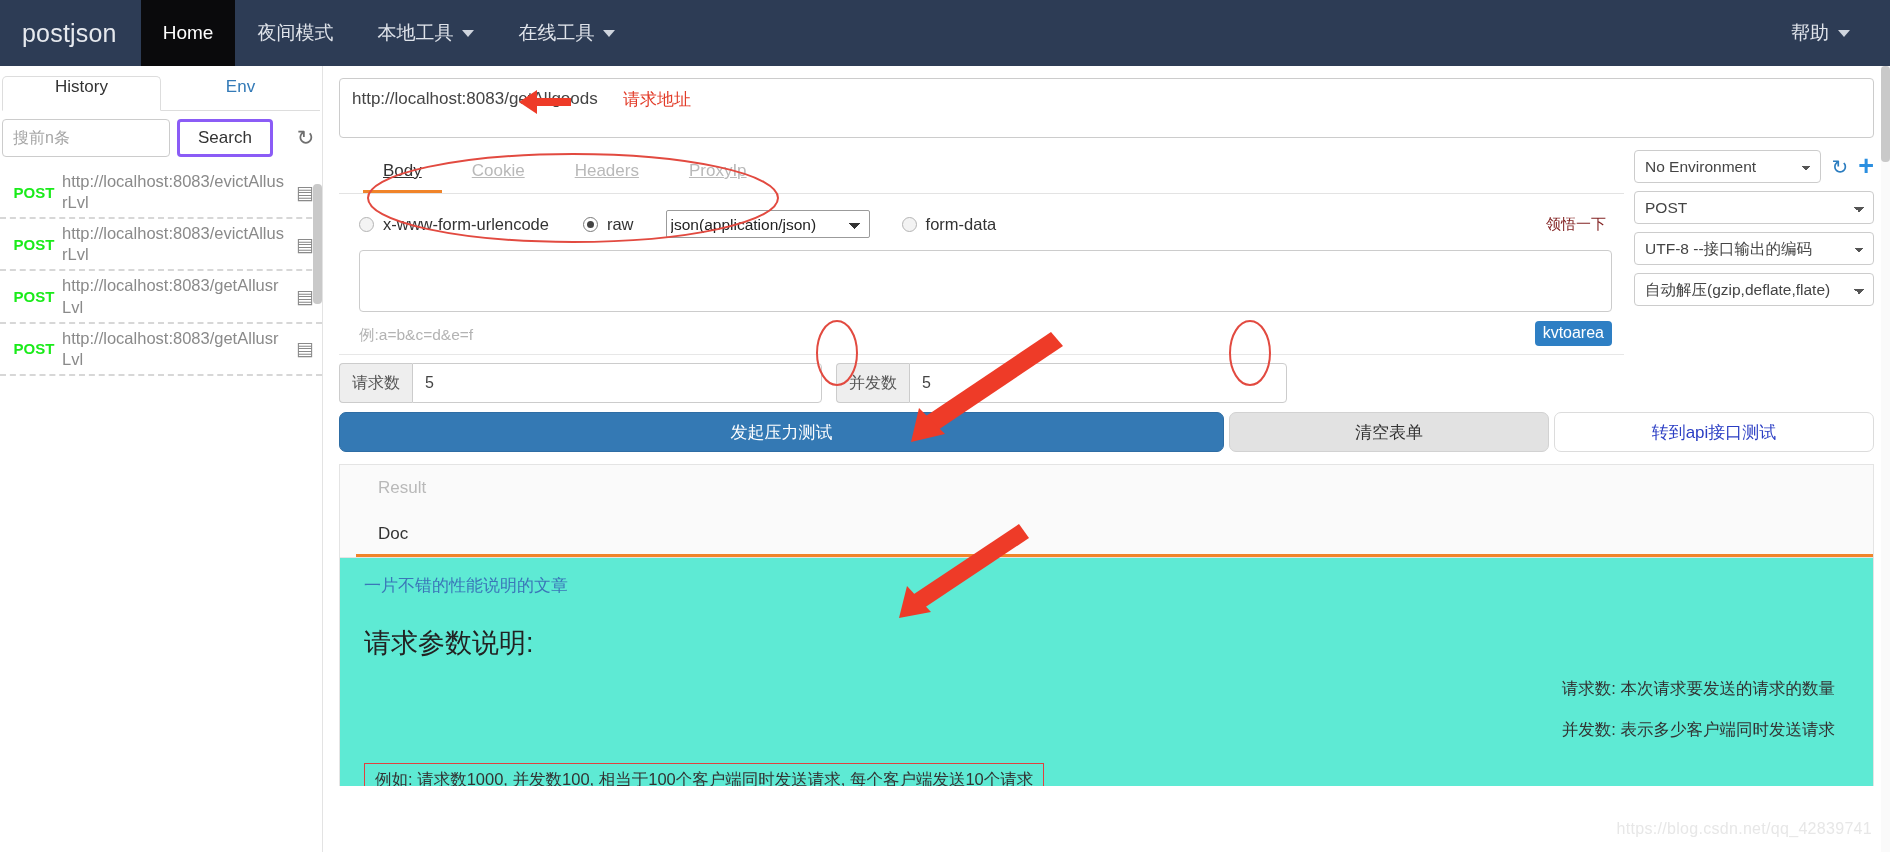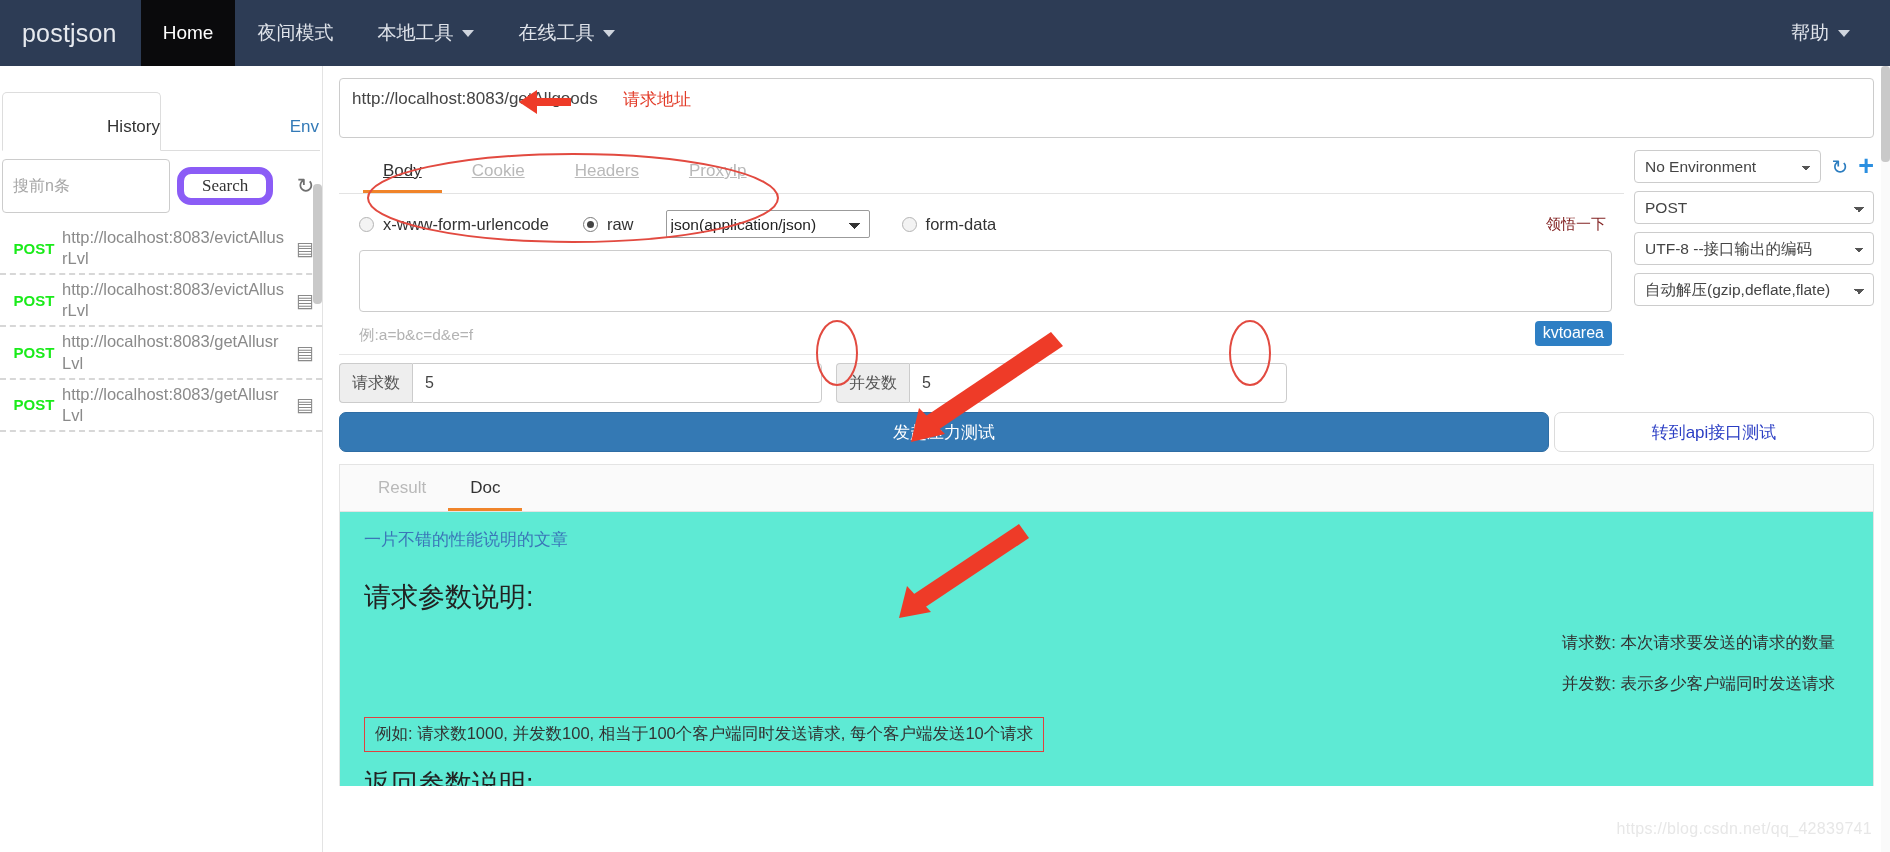--- a/index.html
+++ b/index.html
@@ -62,65 +62,64 @@
     padding-top: 10px;
     position: relative;
   }
   .side-tabs {
     display: flex;
     border-bottom: 1px solid #ddd;
     margin: 0 2px;
   }
   .side-tab {
     flex: 1;
-    text-align: right;
-    padding: 24px 0 13px;
+    text-align: center;
+    padding: 0 0 13px;
     font-size: 17px;
     cursor: pointer;
     border: 1px solid transparent;
     border-radius: 5px 5px 0 0;
     margin-bottom: -1px;
-    margin-top: 16px;
   }
   .side-tab.active {
     color: #333;
     background: #fff;
     border-color: #ddd;
     border-bottom-color: #fff;
   }
   .side-tab.link { color: #337ab7; }
 
   .search-row {
     display: flex;
     align-items: center;
     padding: 8px 0 8px 2px;
     gap: 0;
   }
   .search-input {
     width: 168px;
-    height: 54px;
+    height: 38px;
     padding: 4px 10px;
     font-size: 16px;
     color: #555;
     border: 1px solid #ccc;
     border-radius: 4px;
     outline: none;
     font-family: inherit;
   }
   .search-input::placeholder { color: #a6a6a6; }
   .search-btn {
     height: 38px;
     margin-left: 7px;
     padding: 0 18px;
     font-size: 17px;
     background: #fff;
-    border: 7px solid #8b5cf6;
-    border-radius: 14px;
-    cursor: pointer;
-    font-family: Liberation Serif, serif;
+    border: 3px solid #8b5cf6;
+    border-radius: 4px;
+    cursor: pointer;
+    font-family: Liberation Sans, sans-serif;
     color: #333;
   }
   .refresh-btn {
     margin-left: 16px;
     width: 34px; height: 34px;
     display: flex; align-items: center; justify-content: center;
     color: #6f6f6f;
     font-size: 21px;
     cursor: pointer;
     background: none; border: none;
@@ -380,20 +379,21 @@
   .btn-default { width: 320px; background: #e2e2e2; color: #333; border-color: #d2d2d2; }
   .btn-link { width: 320px; background: #fff; color: #2b3ec4; border-color: #dcdcdc; }
 
   
   .res-wrap { margin: 12px 16px 0 16px; border: 1px solid #e4e4e4; border-bottom: none; height: 322px; overflow: hidden; }
   .res-tabs {
     display: flex;
     background: #fafafa;
     border-bottom: 1px solid #e4e4e4;
     padding-left: 16px;
+    flex-direction: column;
   }
   .res-tab {
     padding: 13px 22px 10px;
     font-size: 17px;
     color: #b9b9b9;
     cursor: pointer;
     border-bottom: 3px solid transparent;
   }
   .res-tab.active { color: #333; border-bottom-color: #f0842a; }
 
@@ -577,20 +577,21 @@
         <input class="ig-input ig-req" type="text" value="5" style="">
       </div>
       <div class="input-group">
         <span class="ig-addon">并发数</span>
         <input class="ig-input ig-con" type="text" value="5" style="">
       </div>
     </div>
 
     <div class="btn-row">
       <button class="btn btn-primary">发起压力测试</button>
+      <button class="btn btn-default">清空表单</button>
       <button class="btn btn-link">转到api接口测试</button>
     </div>
 
     <div class="res-wrap">
       <div class="res-tabs">
         <div class="res-tab">Result</div>
         <div class="res-tab active">Doc</div>
       </div>
       <div class="doc">
         <a class="doc-link">一片不错的性能说明的文章</a>

